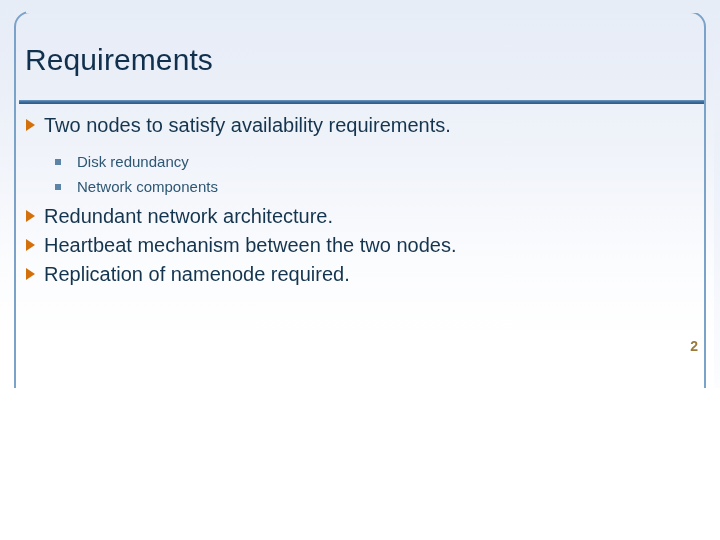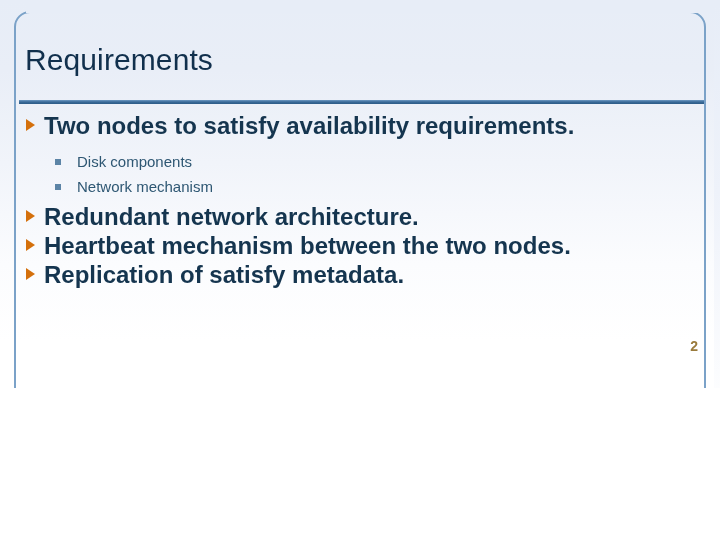--- a/index.html
+++ b/index.html
@@ -84,25 +84,24 @@
   #body {
     position: absolute;
     left: 24px;
     top: 111px;
     width: 676px;
   }
 
   .l1 {
     position: relative;
     padding-left: 20px;
-    font-size: 24px;
+    font-size: 20px;
     line-height: 29px;
     color: #15354f;
     white-space: nowrap;
-    font-weight: bold;
   }
   .l1 .tri {
     position: absolute;
     left: 2px;
     top: 8px;
     width: 0;
     height: 0;
     border-left: 9px solid #d4700c;
     border-top: 6px solid transparent;
     border-bottom: 6px solid transparent;
@@ -192,41 +191,41 @@
   <div id="body">
 
     <div class="l1">
       <span class="tri"></span>
       <span>Two nodes to satisfy availability requirements.</span>
     </div>
 
 
     <div class="l2 sub-top">
       <span class="sq"></span>
-      <span>Disk components</span>
+      <span>Disk redundancy</span>
     </div>
 
     <div class="l2 sub-bottom">
       <span class="sq"></span>
-      <span>Network mechanism</span>
+      <span>Network components</span>
     </div>
 
     <div class="l1 gap-before">
       <span class="tri"></span>
       <span>Redundant network architecture.</span>
     </div>
 
     <div class="l1">
       <span class="tri"></span>
       <span>Heartbeat mechanism between the two nodes.</span>
     </div>
 
     <div class="l1">
       <span class="tri"></span>
-      <span>Replication of satisfy metadata.</span>
+      <span>Replication of namenode required.</span>
     </div>
 
 
   </div>
 
   <div id="logo">
     <div id="logo-word">
       <span class="ctx">context</span><span class="web">Web</span>
     </div>
     <div id="logo-grid">

